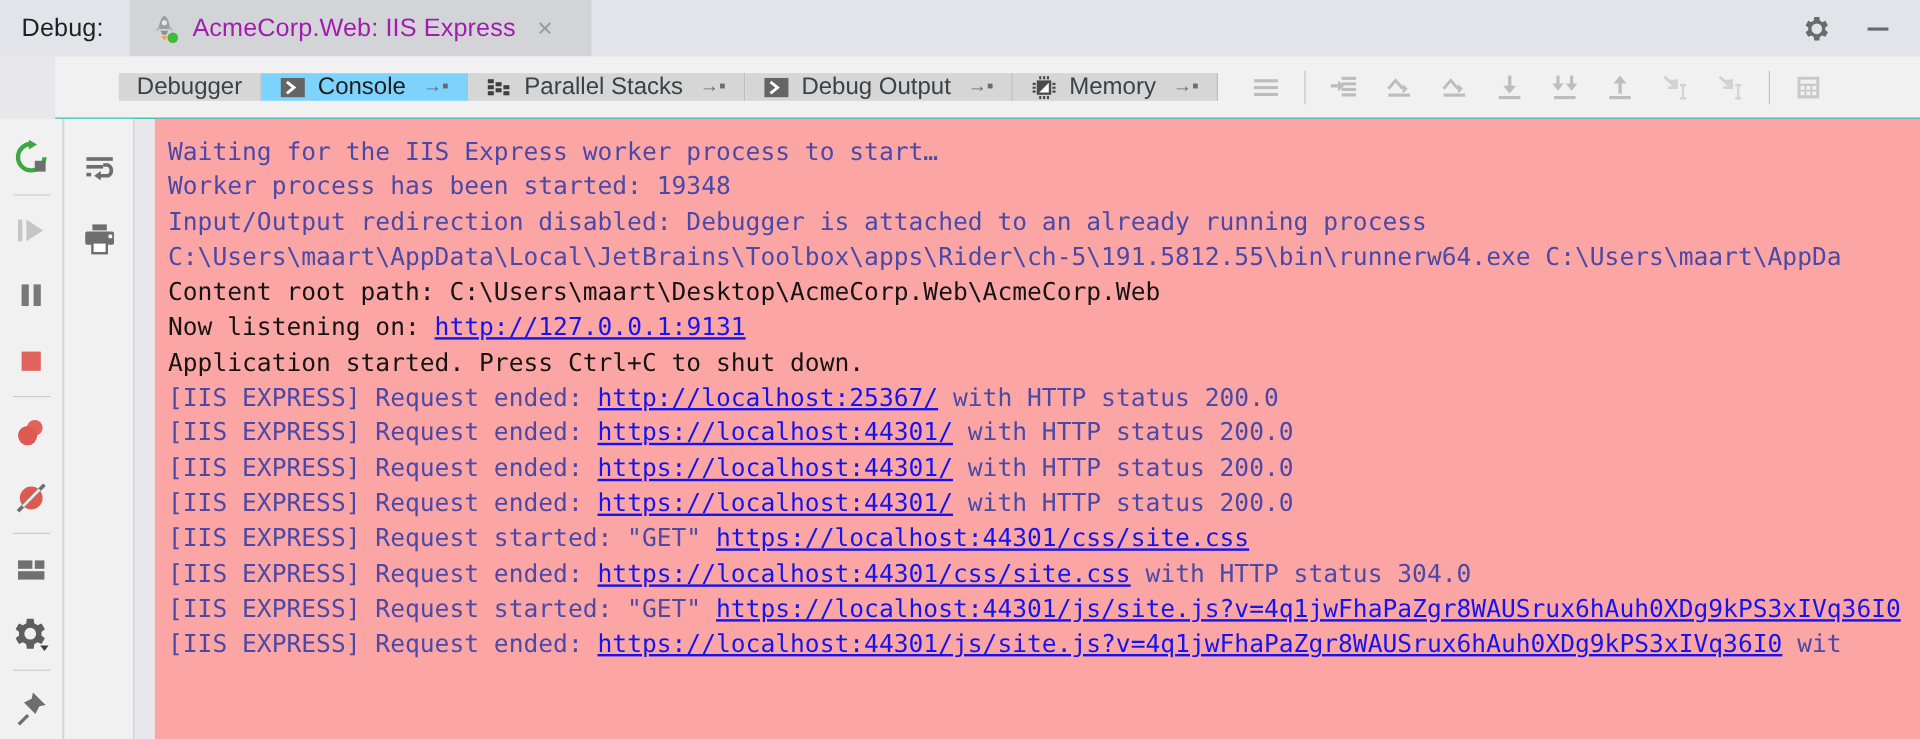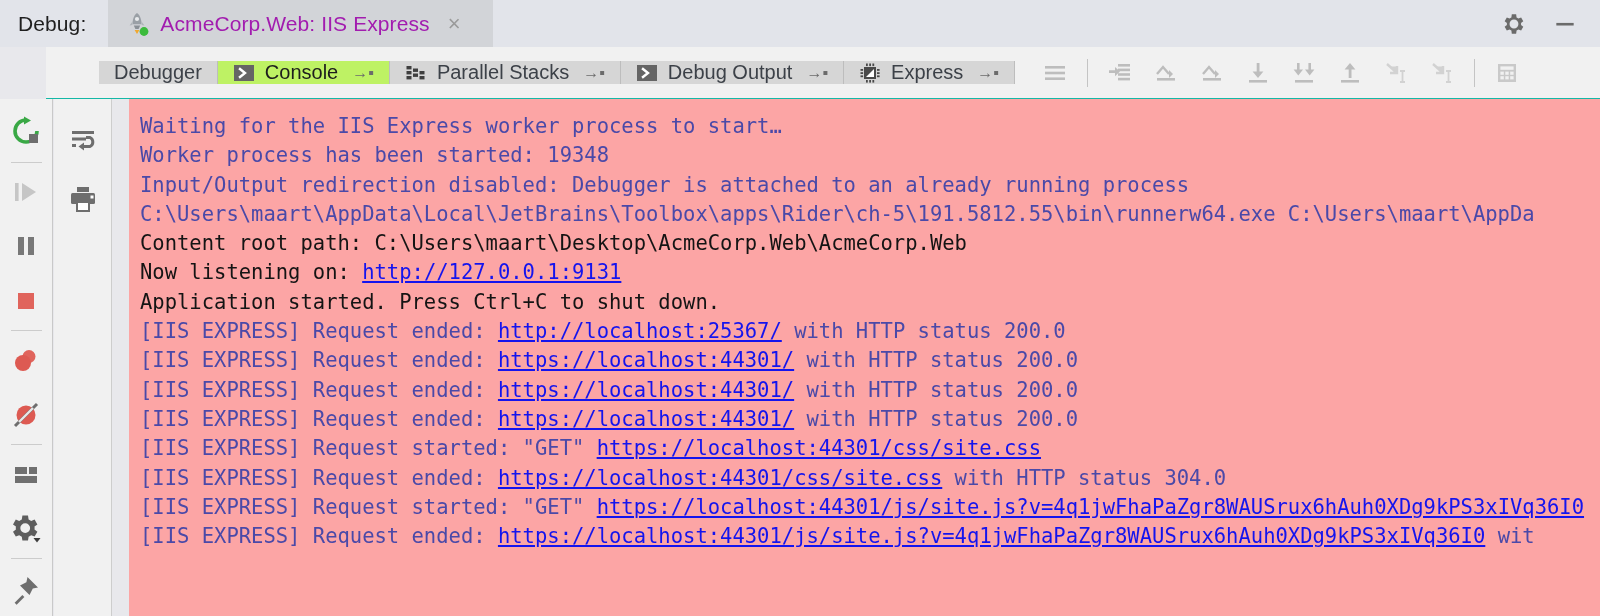--- a/index.html
+++ b/index.html
@@ -60,21 +60,21 @@
   .tab {
     display: flex; align-items: center; gap: 10px;
     padding: 0 15px;
     background: #d6d6d6;
     border-right: 1px solid #bdbdbd;
     cursor: pointer;
     font-size: 20px; color: #3c4148;
     white-space: nowrap;
   }
   .tab.inactive-first { background: #d6d6d6; }
-  .tab.active { background: #bef264; color: #1d1d1d; }
+  .tab.active { background: #7dd3fc; color: #1d1d1d; }
   .tab .pin {
     font-size: 16px; color: #6b6b6b; margin-left: 4px; line-height: 1;
   }
   .tab-ico { width: 22px; height: 22px; flex: 0 0 auto; }
 
   .toolbar-icons {
     display: flex; align-items: center;
     background: #f1f1f1; flex: 1;
     padding-left: 17px; gap: 0;
   }
@@ -236,21 +236,21 @@
           <rect x="13.4" y="18" width="1.8" height="2.6"></rect>
           <rect x="1.5" y="7" width="2.6" height="1.8"></rect>
           <rect x="1.5" y="10.2" width="2.6" height="1.8"></rect>
           <rect x="1.5" y="13.4" width="2.6" height="1.8"></rect>
           <rect x="18" y="7" width="2.6" height="1.8"></rect>
           <rect x="18" y="10.2" width="2.6" height="1.8"></rect>
           <rect x="18" y="13.4" width="2.6" height="1.8"></rect>
         </g>
       </svg>
     </span>
-    <span>Express</span>
+    <span>Memory</span>
     <span class="pin">→▪</span>
   </div>
 
   <div class="toolbar-icons">
     <span class="tbtn">
       <svg width="28" height="28" viewBox="0 0 28 28">
         <g fill="#bdbdbd">
           <rect x="4" y="7" width="20" height="2.6"></rect>
           <rect x="4" y="12.7" width="20" height="2.6"></rect>
           <rect x="4" y="18.4" width="20" height="2.6"></rect>

